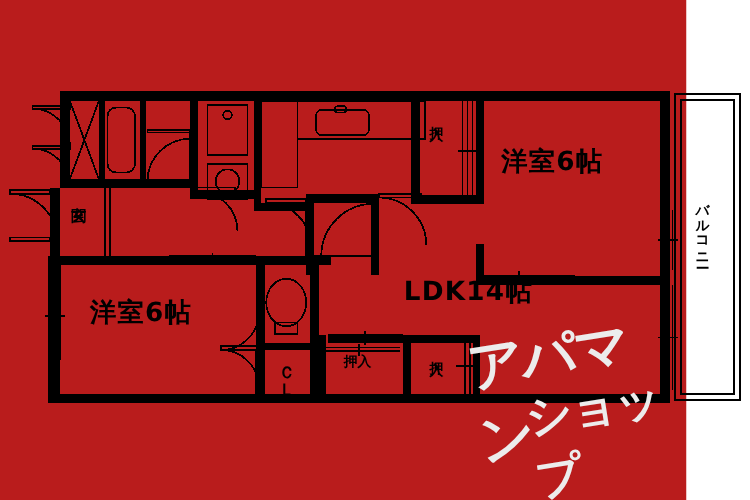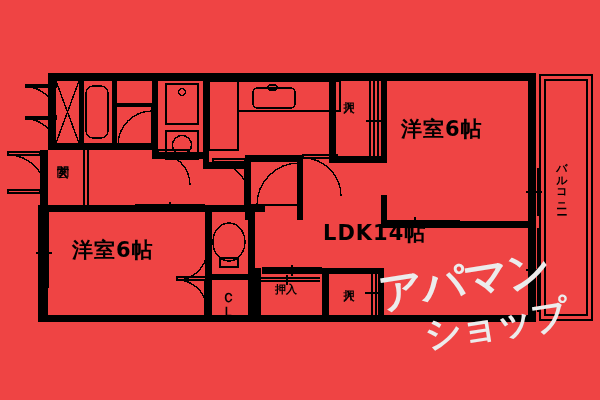--- a/index.html
+++ b/index.html
@@ -1,18 +1,18 @@
 <!DOCTYPE html>
 <html><head>
 <meta charset="utf-8">
 <style>
   html,body{margin:0;padding:0;background:#fff;}
   body{width:600px;height:400px;overflow:hidden;
        font-family:"DejaVu Sans","Liberation Sans",sans-serif;}
-  #plan{position:relative;width:600px;height:400px;background:#ef4444;}
+  #plan{position:relative;width:549px;height:400px;background:#b91c1c;}
   #plan svg{position:absolute;left:0;top:0;}
   .lbl{position:absolute;color:#000;white-space:pre;line-height:1;}
   .vert{writing-mode:vertical-rl;text-orientation:upright;letter-spacing:1px;}
   .room-name{font-size:21px;font-weight:bold;letter-spacing:1px;}
   .small-name{font-size:12px;font-weight:bold;}
   .tiny-name{font-size:11px;font-weight:bold;}
   .cl-name{font-size:13px;font-weight:bold;}
   .wm{position:absolute;color:#ececec;font-weight:bold;pointer-events:none;}
 </style>
 </head>

